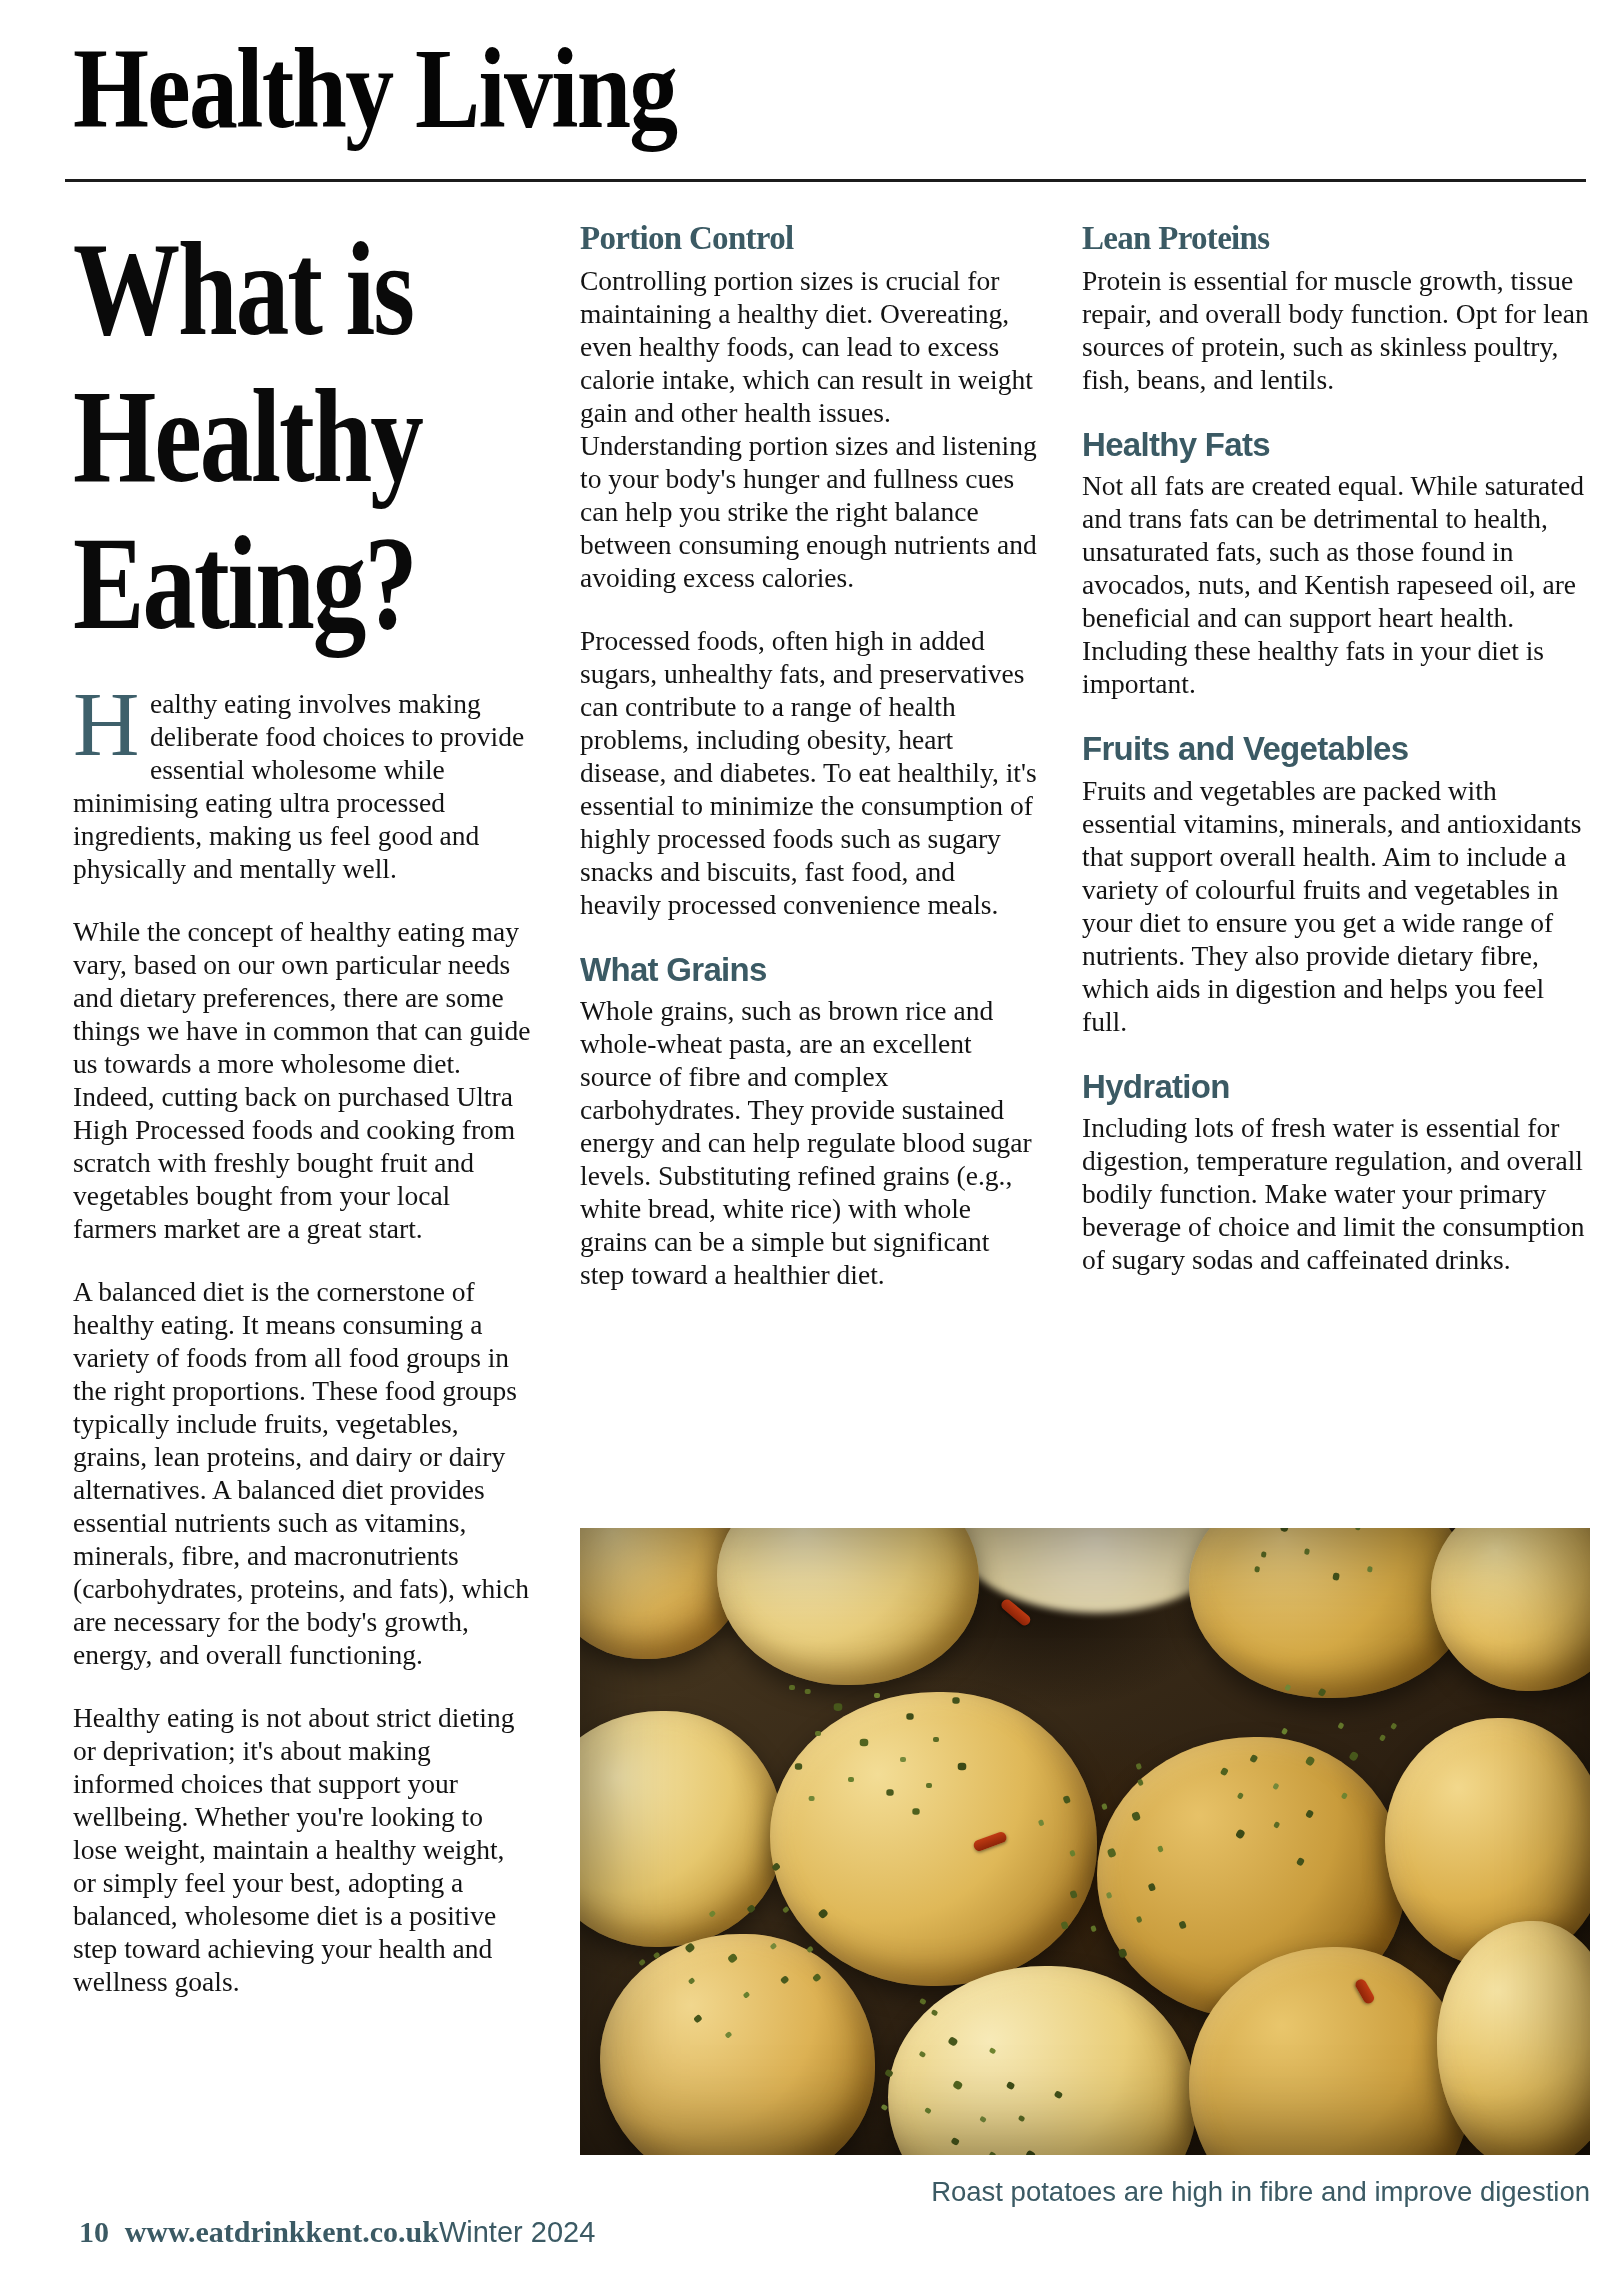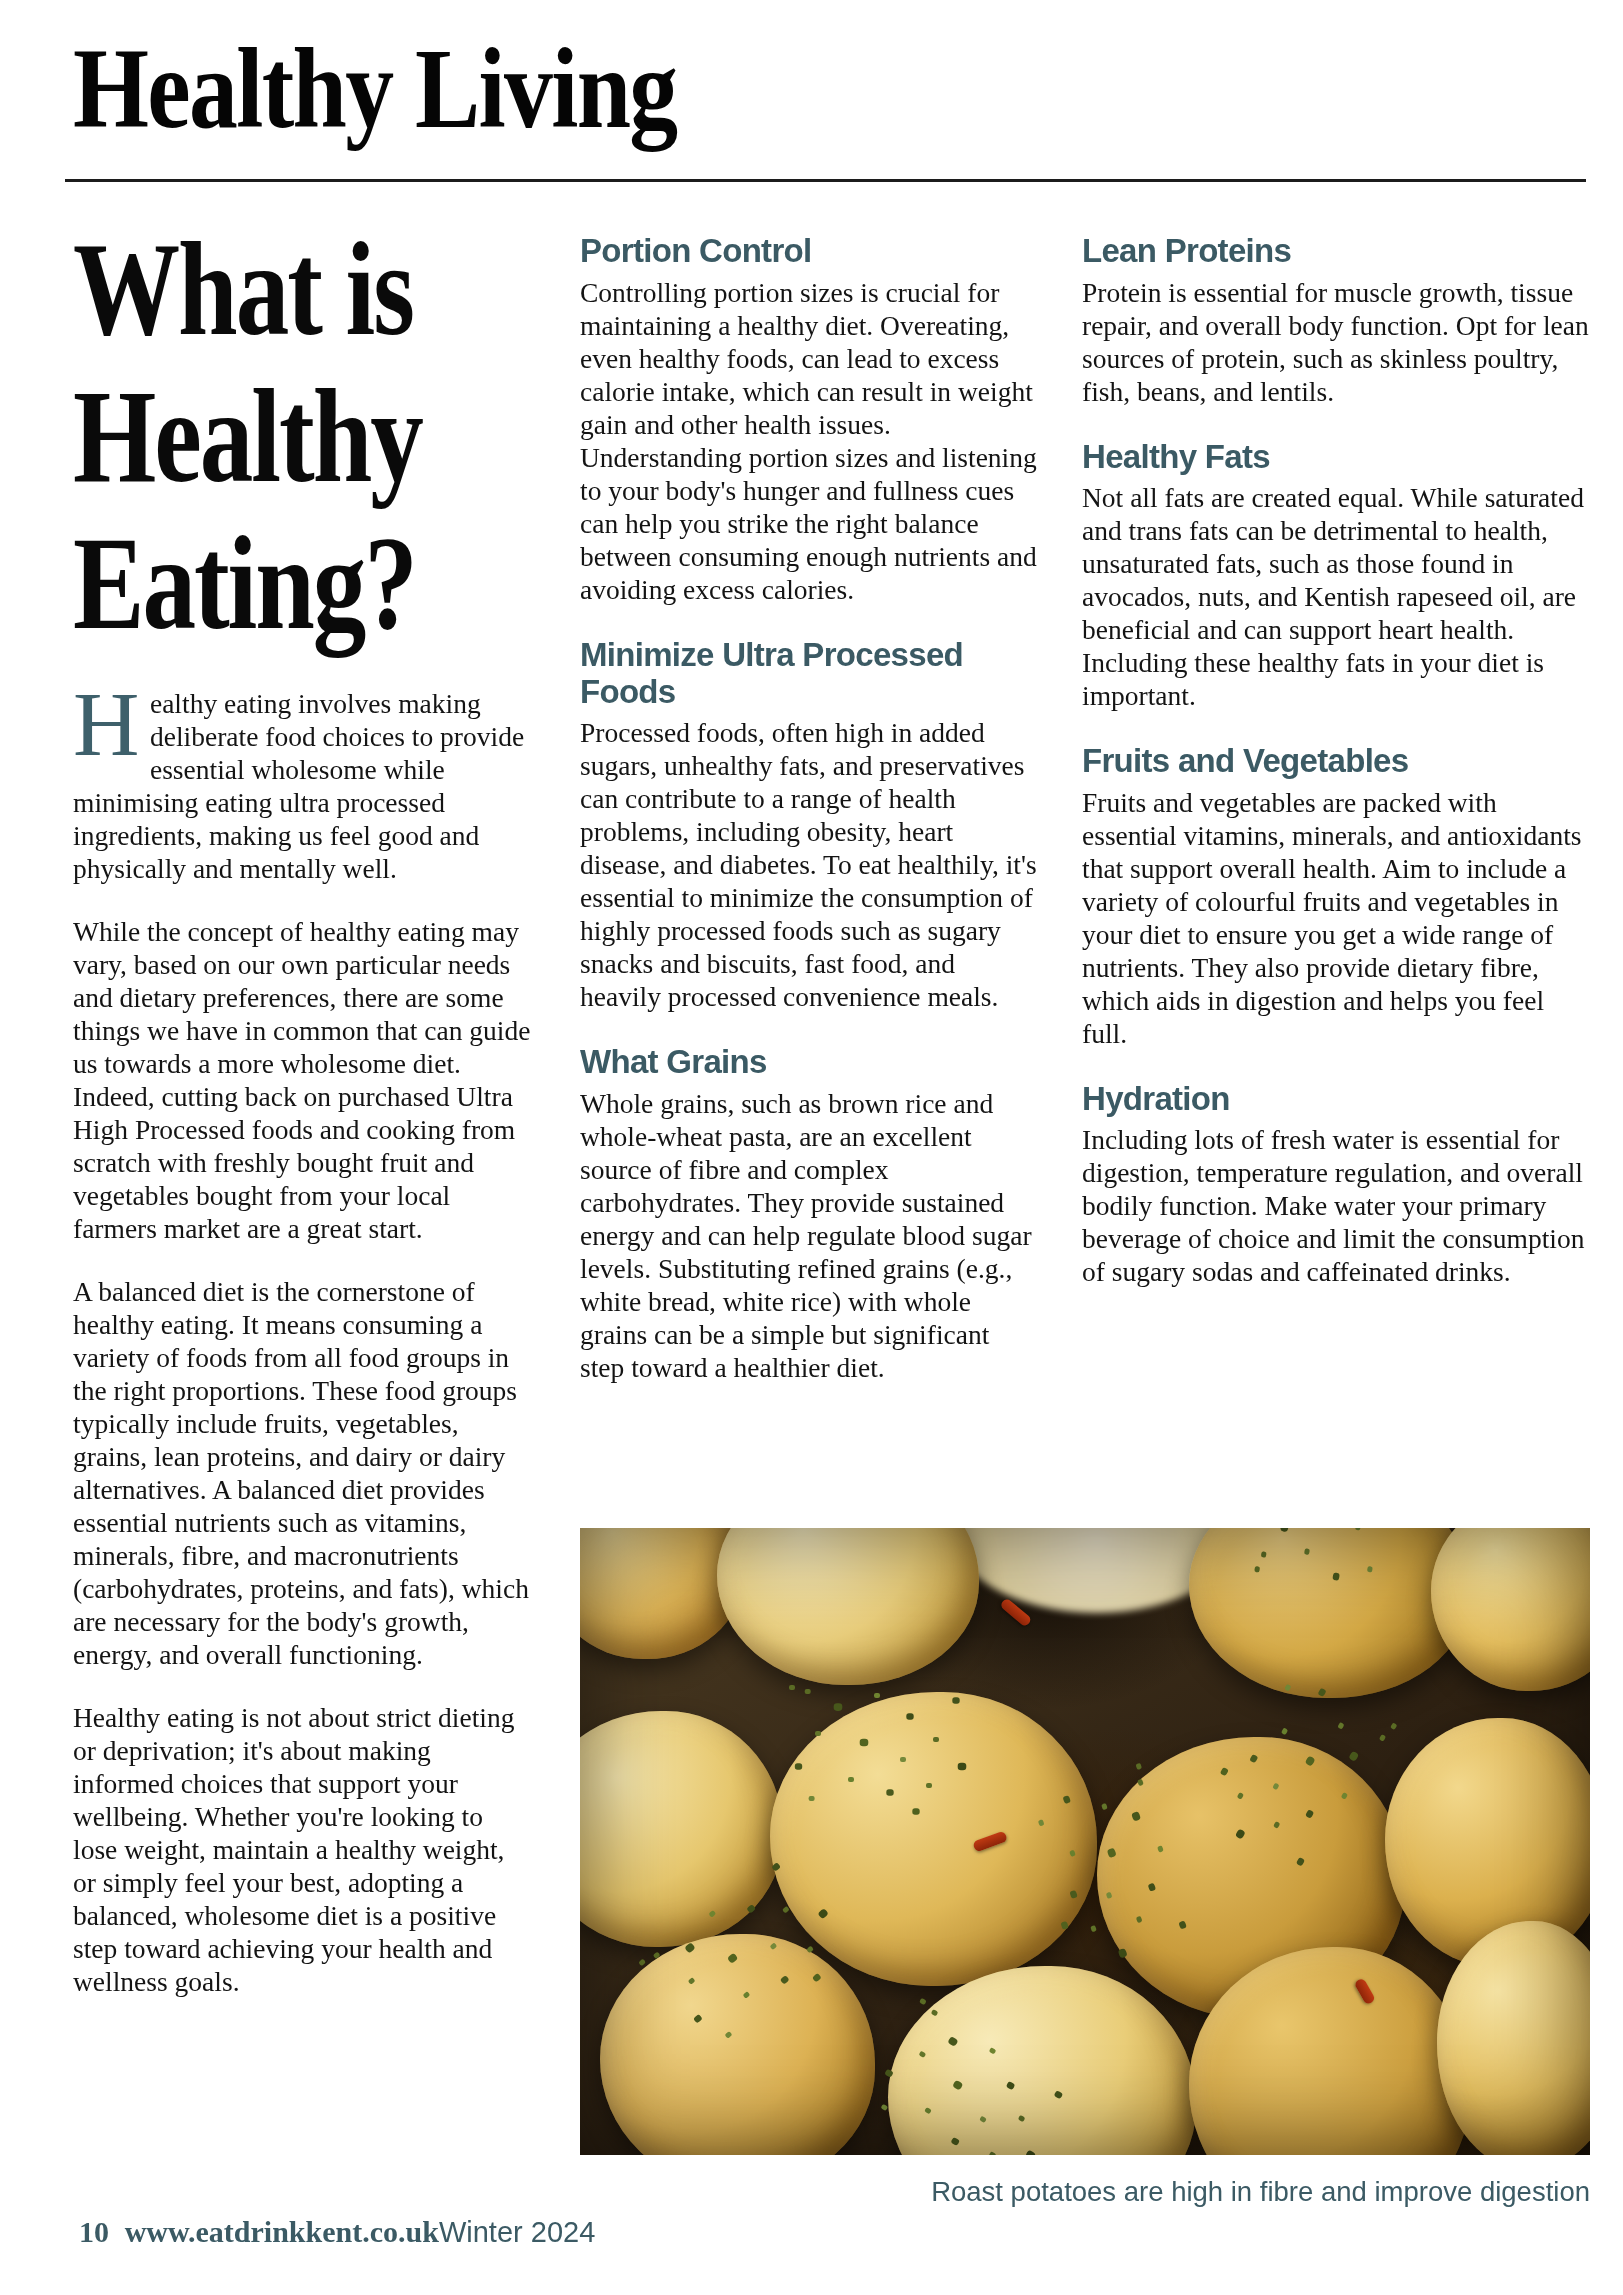--- a/index.html
+++ b/index.html
@@ -23,21 +23,21 @@
   
   .title{margin:0 0 30px 0;transform:scaleX(.80);transform-origin:left top;}
   .tline{display:block;font:bold 134px/147px "Liberation Serif",serif;
          letter-spacing:-2.6px;color:#0a0a0a;white-space:nowrap;}
 
   .dropcap{float:left;font:400 92px/65px "Liberation Serif",serif;color:#3e606b;
            margin:5.2px 10.5px 0 0;}
 
   .sec{font:bold 33px/37px "Liberation Sans",sans-serif;color:#3b5a64;
        letter-spacing:-0.7px;margin:23.6px 0 6.5px 0;}
-  .col .sec:first-child{margin-top:12px;}
+  .col .sec:first-child{margin-top:0;font-family:Liberation Serif, serif;}
 
   
   .photo{position:absolute;left:580px;top:1528px;width:1010px;height:627px;margin:0;
          overflow:hidden;background:
           radial-gradient(ellipse 275px 170px at 46% 10%, rgba(20,14,8,.92), transparent 70%),
           radial-gradient(ellipse 340px 209px at 52% 55%, rgba(52,31,8,.85), transparent 70%),
           radial-gradient(ellipse 406px 275px at 82% 88%, rgba(86,56,16,.7), transparent 72%),
           linear-gradient(150deg,#4a3a22,#2e2112 55%,#1c1309);}
   .photo::after{content:"";position:absolute;inset:0;box-shadow:inset 0 0 92px rgba(0,0,0,.55);}
   .pot{position:absolute;border-radius:52% 48% 50% 50%/50% 52% 48% 52%;
@@ -103,21 +103,20 @@
     </h2>
     <p class="body lead"><span class="dropcap">H</span><span>ealthy eating involves making deliberate food choices to provide essential wholesome while minimising eating ultra processed ingredients, making us feel good and physically and mentally well.</span></p>
     <p class="body">While the concept of healthy eating may vary, based on our own particular needs and dietary preferences, there are some things we have in common that can guide us towards a more wholesome diet. Indeed, cutting back on purchased Ultra High Processed foods and cooking from scratch with freshly bought fruit and vegetables bought from your local farmers market are a great start.</p>
     <p class="body">A balanced diet is the cornerstone of healthy eating. It means consuming a variety of foods from all food groups in the right proportions. These food groups typically include fruits, vegetables, grains, lean proteins, and dairy or dairy alternatives. A balanced diet provides essential nutrients such as vitamins, minerals, fibre, and macronutrients (carbohydrates, proteins, and fats), which are necessary for the body's growth, energy, and overall functioning.</p>
     <p class="body">Healthy eating is not about strict dieting or deprivation; it's about making informed choices that support your wellbeing. Whether you're looking to lose weight, maintain a healthy weight, or simply feel your best, adopting a balanced, wholesome diet is a positive step toward achieving your health and wellness goals.</p>
   </section>
 
   <section class="col col-mid">
     <h3 class="sec">Portion Control</h3>
     <p>Controlling portion sizes is crucial for maintaining a healthy diet. Overeating, even healthy foods, can lead to excess calorie intake, which can result in weight gain and other health issues. Understanding portion sizes and listening to your body's hunger and fullness cues can help you strike the right balance between consuming enough nutrients and avoiding excess calories.</p>
-    <h3 class="sec">Minimize Ultra Processed Foods</h3>
     <p>Processed foods, often high in added sugars, unhealthy fats, and preservatives can contribute to a range of health problems, including obesity, heart disease, and diabetes. To eat healthily, it's essential to minimize the consumption of highly processed foods such as sugary snacks and biscuits, fast food, and heavily processed convenience meals.</p>
     <h3 class="sec">What Grains</h3>
     <p>Whole grains, such as brown rice and whole-wheat pasta, are an excellent source of fibre and complex carbohydrates. They provide sustained energy and can help regulate blood sugar levels. Substituting refined grains (e.g., white bread, white rice) with whole grains can be a simple but significant step toward a healthier diet.</p>
   </section>
 
   <section class="col col-right">
     <h3 class="sec">Lean Proteins</h3>
     <p>Protein is essential for muscle growth, tissue repair, and overall body function. Opt for lean sources of protein, such as skinless poultry, fish, beans, and lentils.</p>
     <h3 class="sec">Healthy Fats</h3>
     <p>Not all fats are created equal. While saturated and trans fats can be detrimental to health, unsaturated fats, such as those found in avocados, nuts, and Kentish rapeseed oil, are beneficial and can support heart health. Including these healthy fats in your diet is important.</p>

